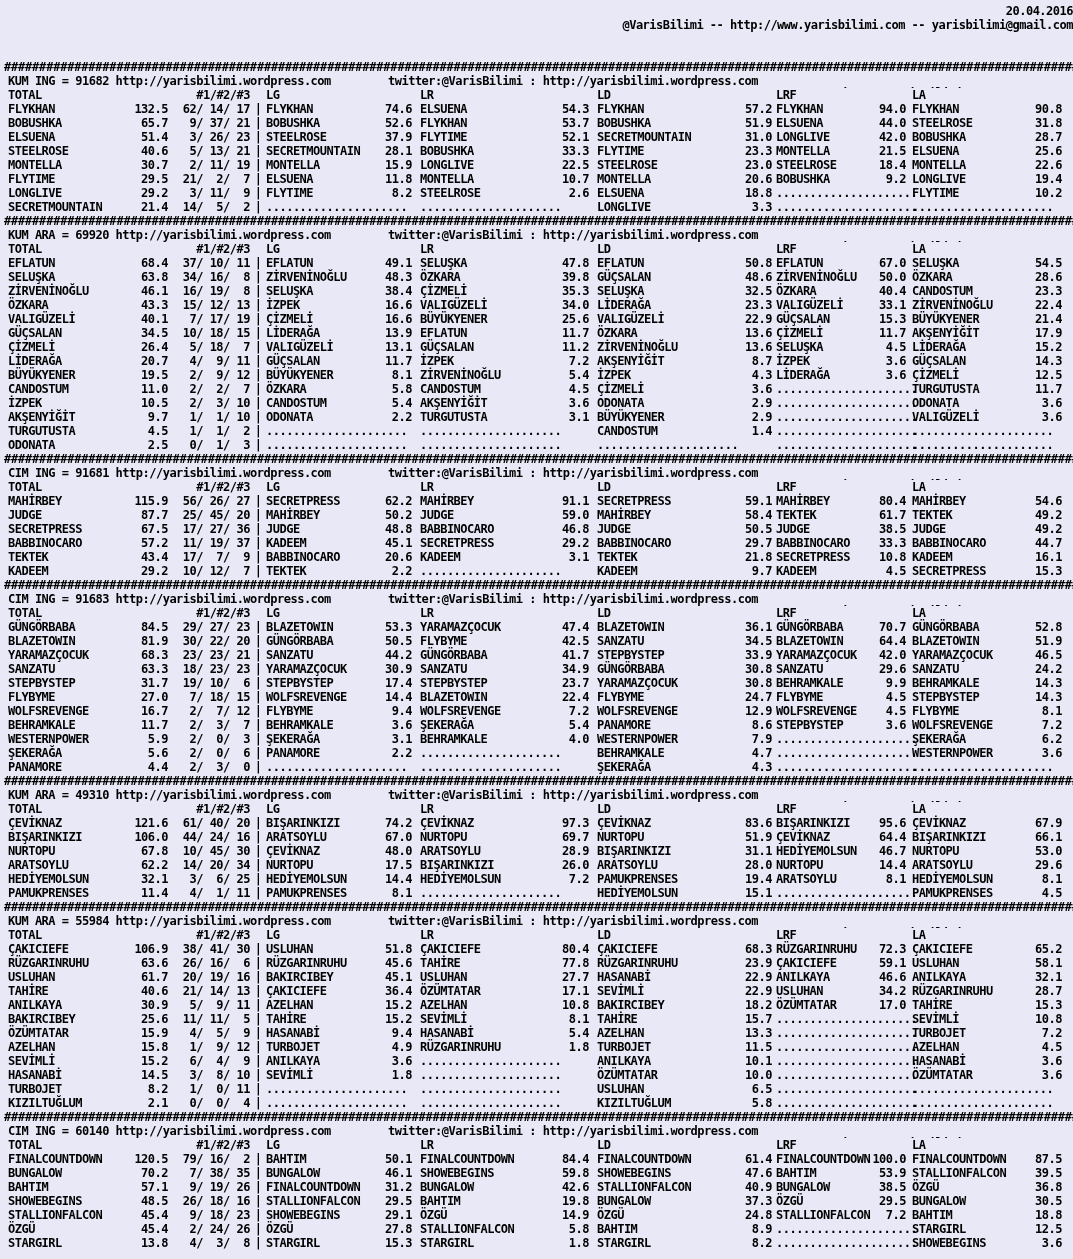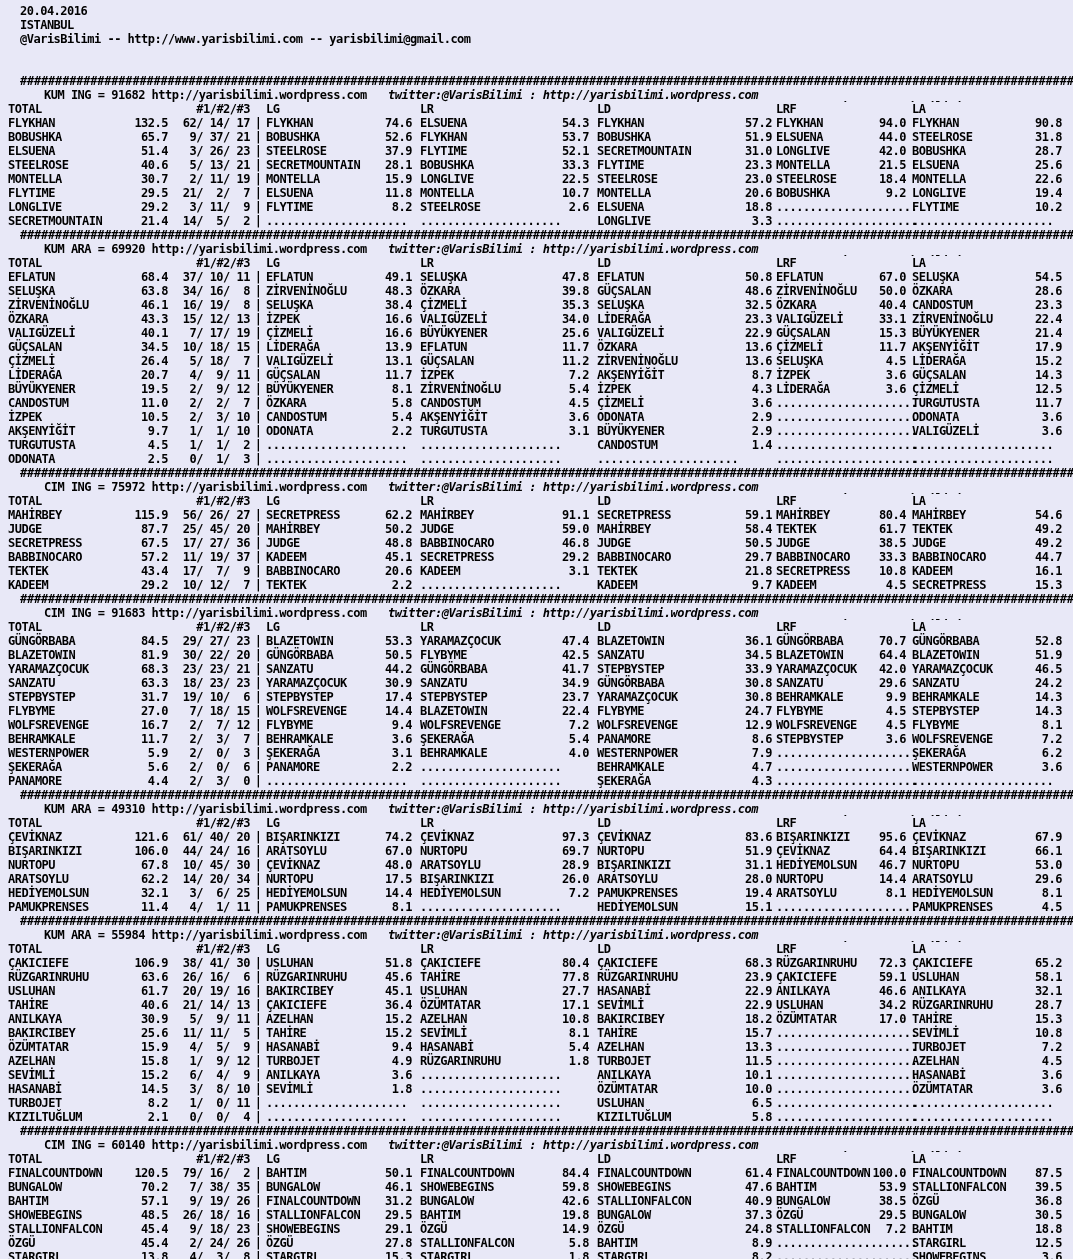--- a/index.html
+++ b/index.html
@@ -4,46 +4,45 @@
 <style>
   html,body{margin:0;padding:0;}
   body{
     width:1073px;height:1259px;overflow:hidden;
     background:#e8e8f7;color:#000;
     font-family:"DejaVu Sans Mono",monospace;
     font-weight:700;font-size:12px;line-height:14px;
     letter-spacing:-0.5px;
   }
   .doc{padding-top:4px;}
-  .line{height:14px;white-space:pre;overflow:hidden;padding-left:20px;position:relative;}
+  .line{height:14px;white-space:pre;overflow:hidden;padding-left:4px;position:relative;text-align:right;}
   .sep{letter-spacing:-0.2px;}
   .title-line span{position:absolute;top:0;white-space:pre;}
-  .t1{left:8px;margin-left:36px;}
-  .t2{left:388px;font-style:italic;}
+  .t1{left:8px;}
+  .t2{left:388px;}
   .t3{left:828px;margin-top:12px;}
   .row{display:flex;height:14px;padding-left:8px;white-space:pre;}
   .cell{display:flex;justify-content:space-between;overflow:visible;}
   .nm{text-align:left;}
   .vl{text-align:right;}
   .cA{width:160px;}
   .cRank{width:82px;text-align:right;white-space:pre;}
   .cPipe{width:16px;text-align:center;}
   .cLG{width:146px;}
   .cLR{width:169px;margin-left:8px;}
   .cLD{width:175px;margin-left:8px;}
   .cLRF{width:130px;margin-left:4px;}
   .cLA{width:150px;margin-left:6px;}
   .blank{height:14px;}
 </style>
 </head>
 <body>
 
 <div class="doc">
   <div class="line">20.04.2016</div>
-  <div class="line">ISTANBUL</div>
   <div class="line">@VarisBilimi -- http://www.yarisbilimi.com -- yarisbilimi@gmail.com</div>
   <div class="blank"></div>
   <div class="blank"></div>
   <div id="sections">
       <div class="line sep">################################################################################################################################################################</div>
       <div class="line title-line"><span class="t1">KUM ING = 91682 http://yarisbilimi.wordpress.com</span><span class="t2">twitter:@VarisBilimi : http://yarisbilimi.wordpress.com</span><span class="t3">twitter:@VarisBilimi</span></div>
       <div class="row"><span class="cell cA"><span class="nm">TOTAL</span></span><span class="cRank">#1/#2/#3</span><span class="cPipe"></span><span class="cell cLG"><span class="nm">LG</span></span><span class="cell cLR"><span class="nm">LR</span></span><span class="cell cLD"><span class="nm">LD</span></span><span class="cell cLRF"><span class="nm">LRF</span></span><span class="cell cLA"><span class="nm">LA</span></span></div>
       <div class="row"><span class="cell cA"><span class="nm">FLYKHAN</span><span class="vl">132.5</span></span><span class="cRank">62/ 14/ 17</span><span class="cPipe">|</span><span class="cell cLG"><span class="nm">FLYKHAN</span><span class="vl">74.6</span></span><span class="cell cLR"><span class="nm">ELSUENA</span><span class="vl">54.3</span></span><span class="cell cLD"><span class="nm">FLYKHAN</span><span class="vl">57.2</span></span><span class="cell cLRF"><span class="nm">FLYKHAN</span><span class="vl">94.0</span></span><span class="cell cLA"><span class="nm">FLYKHAN</span><span class="vl">90.8</span></span></div>
       <div class="row"><span class="cell cA"><span class="nm">BOBUSHKA</span><span class="vl">65.7</span></span><span class="cRank"> 9/ 37/ 21</span><span class="cPipe">|</span><span class="cell cLG"><span class="nm">BOBUSHKA</span><span class="vl">52.6</span></span><span class="cell cLR"><span class="nm">FLYKHAN</span><span class="vl">53.7</span></span><span class="cell cLD"><span class="nm">BOBUSHKA</span><span class="vl">51.9</span></span><span class="cell cLRF"><span class="nm">ELSUENA</span><span class="vl">44.0</span></span><span class="cell cLA"><span class="nm">STEELROSE</span><span class="vl">31.8</span></span></div>
       <div class="row"><span class="cell cA"><span class="nm">ELSUENA</span><span class="vl">51.4</span></span><span class="cRank"> 3/ 26/ 23</span><span class="cPipe">|</span><span class="cell cLG"><span class="nm">STEELROSE</span><span class="vl">37.9</span></span><span class="cell cLR"><span class="nm">FLYTIME</span><span class="vl">52.1</span></span><span class="cell cLD"><span class="nm">SECRETMOUNTAIN</span><span class="vl">31.0</span></span><span class="cell cLRF"><span class="nm">LONGLIVE</span><span class="vl">42.0</span></span><span class="cell cLA"><span class="nm">BOBUSHKA</span><span class="vl">28.7</span></span></div>
@@ -63,21 +62,21 @@
       <div class="row"><span class="cell cA"><span class="nm">GÜÇSALAN</span><span class="vl">34.5</span></span><span class="cRank">10/ 18/ 15</span><span class="cPipe">|</span><span class="cell cLG"><span class="nm">LİDERAĞA</span><span class="vl">13.9</span></span><span class="cell cLR"><span class="nm">EFLATUN</span><span class="vl">11.7</span></span><span class="cell cLD"><span class="nm">ÖZKARA</span><span class="vl">13.6</span></span><span class="cell cLRF"><span class="nm">ÇİZMELİ</span><span class="vl">11.7</span></span><span class="cell cLA"><span class="nm">AKŞENYİĞİT</span><span class="vl">17.9</span></span></div>
       <div class="row"><span class="cell cA"><span class="nm">ÇİZMELİ</span><span class="vl">26.4</span></span><span class="cRank"> 5/ 18/  7</span><span class="cPipe">|</span><span class="cell cLG"><span class="nm">VALIGÜZELİ</span><span class="vl">13.1</span></span><span class="cell cLR"><span class="nm">GÜÇSALAN</span><span class="vl">11.2</span></span><span class="cell cLD"><span class="nm">ZİRVENİNOĞLU</span><span class="vl">13.6</span></span><span class="cell cLRF"><span class="nm">SELUŞKA</span><span class="vl">4.5</span></span><span class="cell cLA"><span class="nm">LİDERAĞA</span><span class="vl">15.2</span></span></div>
       <div class="row"><span class="cell cA"><span class="nm">LİDERAĞA</span><span class="vl">20.7</span></span><span class="cRank"> 4/  9/ 11</span><span class="cPipe">|</span><span class="cell cLG"><span class="nm">GÜÇSALAN</span><span class="vl">11.7</span></span><span class="cell cLR"><span class="nm">İZPEK</span><span class="vl">7.2</span></span><span class="cell cLD"><span class="nm">AKŞENYİĞİT</span><span class="vl">8.7</span></span><span class="cell cLRF"><span class="nm">İZPEK</span><span class="vl">3.6</span></span><span class="cell cLA"><span class="nm">GÜÇSALAN</span><span class="vl">14.3</span></span></div>
       <div class="row"><span class="cell cA"><span class="nm">BÜYÜKYENER</span><span class="vl">19.5</span></span><span class="cRank"> 2/  9/ 12</span><span class="cPipe">|</span><span class="cell cLG"><span class="nm">BÜYÜKYENER</span><span class="vl">8.1</span></span><span class="cell cLR"><span class="nm">ZİRVENİNOĞLU</span><span class="vl">5.4</span></span><span class="cell cLD"><span class="nm">İZPEK</span><span class="vl">4.3</span></span><span class="cell cLRF"><span class="nm">LİDERAĞA</span><span class="vl">3.6</span></span><span class="cell cLA"><span class="nm">ÇİZMELİ</span><span class="vl">12.5</span></span></div>
       <div class="row"><span class="cell cA"><span class="nm">CANDOSTUM</span><span class="vl">11.0</span></span><span class="cRank"> 2/  2/  7</span><span class="cPipe">|</span><span class="cell cLG"><span class="nm">ÖZKARA</span><span class="vl">5.8</span></span><span class="cell cLR"><span class="nm">CANDOSTUM</span><span class="vl">4.5</span></span><span class="cell cLD"><span class="nm">ÇİZMELİ</span><span class="vl">3.6</span></span><span class="cell cLRF"><span class="nm">.....................</span></span><span class="cell cLA"><span class="nm">TURGUTUSTA</span><span class="vl">11.7</span></span></div>
       <div class="row"><span class="cell cA"><span class="nm">İZPEK</span><span class="vl">10.5</span></span><span class="cRank"> 2/  3/ 10</span><span class="cPipe">|</span><span class="cell cLG"><span class="nm">CANDOSTUM</span><span class="vl">5.4</span></span><span class="cell cLR"><span class="nm">AKŞENYİĞİT</span><span class="vl">3.6</span></span><span class="cell cLD"><span class="nm">ODONATA</span><span class="vl">2.9</span></span><span class="cell cLRF"><span class="nm">.....................</span></span><span class="cell cLA"><span class="nm">ODONATA</span><span class="vl">3.6</span></span></div>
       <div class="row"><span class="cell cA"><span class="nm">AKŞENYİĞİT</span><span class="vl">9.7</span></span><span class="cRank"> 1/  1/ 10</span><span class="cPipe">|</span><span class="cell cLG"><span class="nm">ODONATA</span><span class="vl">2.2</span></span><span class="cell cLR"><span class="nm">TURGUTUSTA</span><span class="vl">3.1</span></span><span class="cell cLD"><span class="nm">BÜYÜKYENER</span><span class="vl">2.9</span></span><span class="cell cLRF"><span class="nm">.....................</span></span><span class="cell cLA"><span class="nm">VALIGÜZELİ</span><span class="vl">3.6</span></span></div>
       <div class="row"><span class="cell cA"><span class="nm">TURGUTUSTA</span><span class="vl">4.5</span></span><span class="cRank"> 1/  1/  2</span><span class="cPipe">|</span><span class="cell cLG"><span class="nm">.....................</span></span><span class="cell cLR"><span class="nm">.....................</span></span><span class="cell cLD"><span class="nm">CANDOSTUM</span><span class="vl">1.4</span></span><span class="cell cLRF"><span class="nm">.....................</span></span><span class="cell cLA"><span class="nm">.....................</span></span></div>
       <div class="row"><span class="cell cA"><span class="nm">ODONATA</span><span class="vl">2.5</span></span><span class="cRank"> 0/  1/  3</span><span class="cPipe">|</span><span class="cell cLG"><span class="nm">.....................</span></span><span class="cell cLR"><span class="nm">.....................</span></span><span class="cell cLD"><span class="nm">.....................</span></span><span class="cell cLRF"><span class="nm">.....................</span></span><span class="cell cLA"><span class="nm">.....................</span></span></div>
       <div class="line sep">################################################################################################################################################################</div>
-      <div class="line title-line"><span class="t1">CIM ING = 75972 http://yarisbilimi.wordpress.com</span><span class="t2">twitter:@VarisBilimi : http://yarisbilimi.wordpress.com</span><span class="t3">twitter:@VarisBilimi</span></div>
+      <div class="line title-line"><span class="t1">CIM ING = 91681 http://yarisbilimi.wordpress.com</span><span class="t2">twitter:@VarisBilimi : http://yarisbilimi.wordpress.com</span><span class="t3">twitter:@VarisBilimi</span></div>
       <div class="row"><span class="cell cA"><span class="nm">TOTAL</span></span><span class="cRank">#1/#2/#3</span><span class="cPipe"></span><span class="cell cLG"><span class="nm">LG</span></span><span class="cell cLR"><span class="nm">LR</span></span><span class="cell cLD"><span class="nm">LD</span></span><span class="cell cLRF"><span class="nm">LRF</span></span><span class="cell cLA"><span class="nm">LA</span></span></div>
       <div class="row"><span class="cell cA"><span class="nm">MAHİRBEY</span><span class="vl">115.9</span></span><span class="cRank">56/ 26/ 27</span><span class="cPipe">|</span><span class="cell cLG"><span class="nm">SECRETPRESS</span><span class="vl">62.2</span></span><span class="cell cLR"><span class="nm">MAHİRBEY</span><span class="vl">91.1</span></span><span class="cell cLD"><span class="nm">SECRETPRESS</span><span class="vl">59.1</span></span><span class="cell cLRF"><span class="nm">MAHİRBEY</span><span class="vl">80.4</span></span><span class="cell cLA"><span class="nm">MAHİRBEY</span><span class="vl">54.6</span></span></div>
       <div class="row"><span class="cell cA"><span class="nm">JUDGE</span><span class="vl">87.7</span></span><span class="cRank">25/ 45/ 20</span><span class="cPipe">|</span><span class="cell cLG"><span class="nm">MAHİRBEY</span><span class="vl">50.2</span></span><span class="cell cLR"><span class="nm">JUDGE</span><span class="vl">59.0</span></span><span class="cell cLD"><span class="nm">MAHİRBEY</span><span class="vl">58.4</span></span><span class="cell cLRF"><span class="nm">TEKTEK</span><span class="vl">61.7</span></span><span class="cell cLA"><span class="nm">TEKTEK</span><span class="vl">49.2</span></span></div>
       <div class="row"><span class="cell cA"><span class="nm">SECRETPRESS</span><span class="vl">67.5</span></span><span class="cRank">17/ 27/ 36</span><span class="cPipe">|</span><span class="cell cLG"><span class="nm">JUDGE</span><span class="vl">48.8</span></span><span class="cell cLR"><span class="nm">BABBINOCARO</span><span class="vl">46.8</span></span><span class="cell cLD"><span class="nm">JUDGE</span><span class="vl">50.5</span></span><span class="cell cLRF"><span class="nm">JUDGE</span><span class="vl">38.5</span></span><span class="cell cLA"><span class="nm">JUDGE</span><span class="vl">49.2</span></span></div>
       <div class="row"><span class="cell cA"><span class="nm">BABBINOCARO</span><span class="vl">57.2</span></span><span class="cRank">11/ 19/ 37</span><span class="cPipe">|</span><span class="cell cLG"><span class="nm">KADEEM</span><span class="vl">45.1</span></span><span class="cell cLR"><span class="nm">SECRETPRESS</span><span class="vl">29.2</span></span><span class="cell cLD"><span class="nm">BABBINOCARO</span><span class="vl">29.7</span></span><span class="cell cLRF"><span class="nm">BABBINOCARO</span><span class="vl">33.3</span></span><span class="cell cLA"><span class="nm">BABBINOCARO</span><span class="vl">44.7</span></span></div>
       <div class="row"><span class="cell cA"><span class="nm">TEKTEK</span><span class="vl">43.4</span></span><span class="cRank">17/  7/  9</span><span class="cPipe">|</span><span class="cell cLG"><span class="nm">BABBINOCARO</span><span class="vl">20.6</span></span><span class="cell cLR"><span class="nm">KADEEM</span><span class="vl">3.1</span></span><span class="cell cLD"><span class="nm">TEKTEK</span><span class="vl">21.8</span></span><span class="cell cLRF"><span class="nm">SECRETPRESS</span><span class="vl">10.8</span></span><span class="cell cLA"><span class="nm">KADEEM</span><span class="vl">16.1</span></span></div>
       <div class="row"><span class="cell cA"><span class="nm">KADEEM</span><span class="vl">29.2</span></span><span class="cRank">10/ 12/  7</span><span class="cPipe">|</span><span class="cell cLG"><span class="nm">TEKTEK</span><span class="vl">2.2</span></span><span class="cell cLR"><span class="nm">.....................</span></span><span class="cell cLD"><span class="nm">KADEEM</span><span class="vl">9.7</span></span><span class="cell cLRF"><span class="nm">KADEEM</span><span class="vl">4.5</span></span><span class="cell cLA"><span class="nm">SECRETPRESS</span><span class="vl">15.3</span></span></div>
       <div class="line sep">################################################################################################################################################################</div>
       <div class="line title-line"><span class="t1">CIM ING = 91683 http://yarisbilimi.wordpress.com</span><span class="t2">twitter:@VarisBilimi : http://yarisbilimi.wordpress.com</span><span class="t3">twitter:@VarisBilimi</span></div>
       <div class="row"><span class="cell cA"><span class="nm">TOTAL</span></span><span class="cRank">#1/#2/#3</span><span class="cPipe"></span><span class="cell cLG"><span class="nm">LG</span></span><span class="cell cLR"><span class="nm">LR</span></span><span class="cell cLD"><span class="nm">LD</span></span><span class="cell cLRF"><span class="nm">LRF</span></span><span class="cell cLA"><span class="nm">LA</span></span></div>

